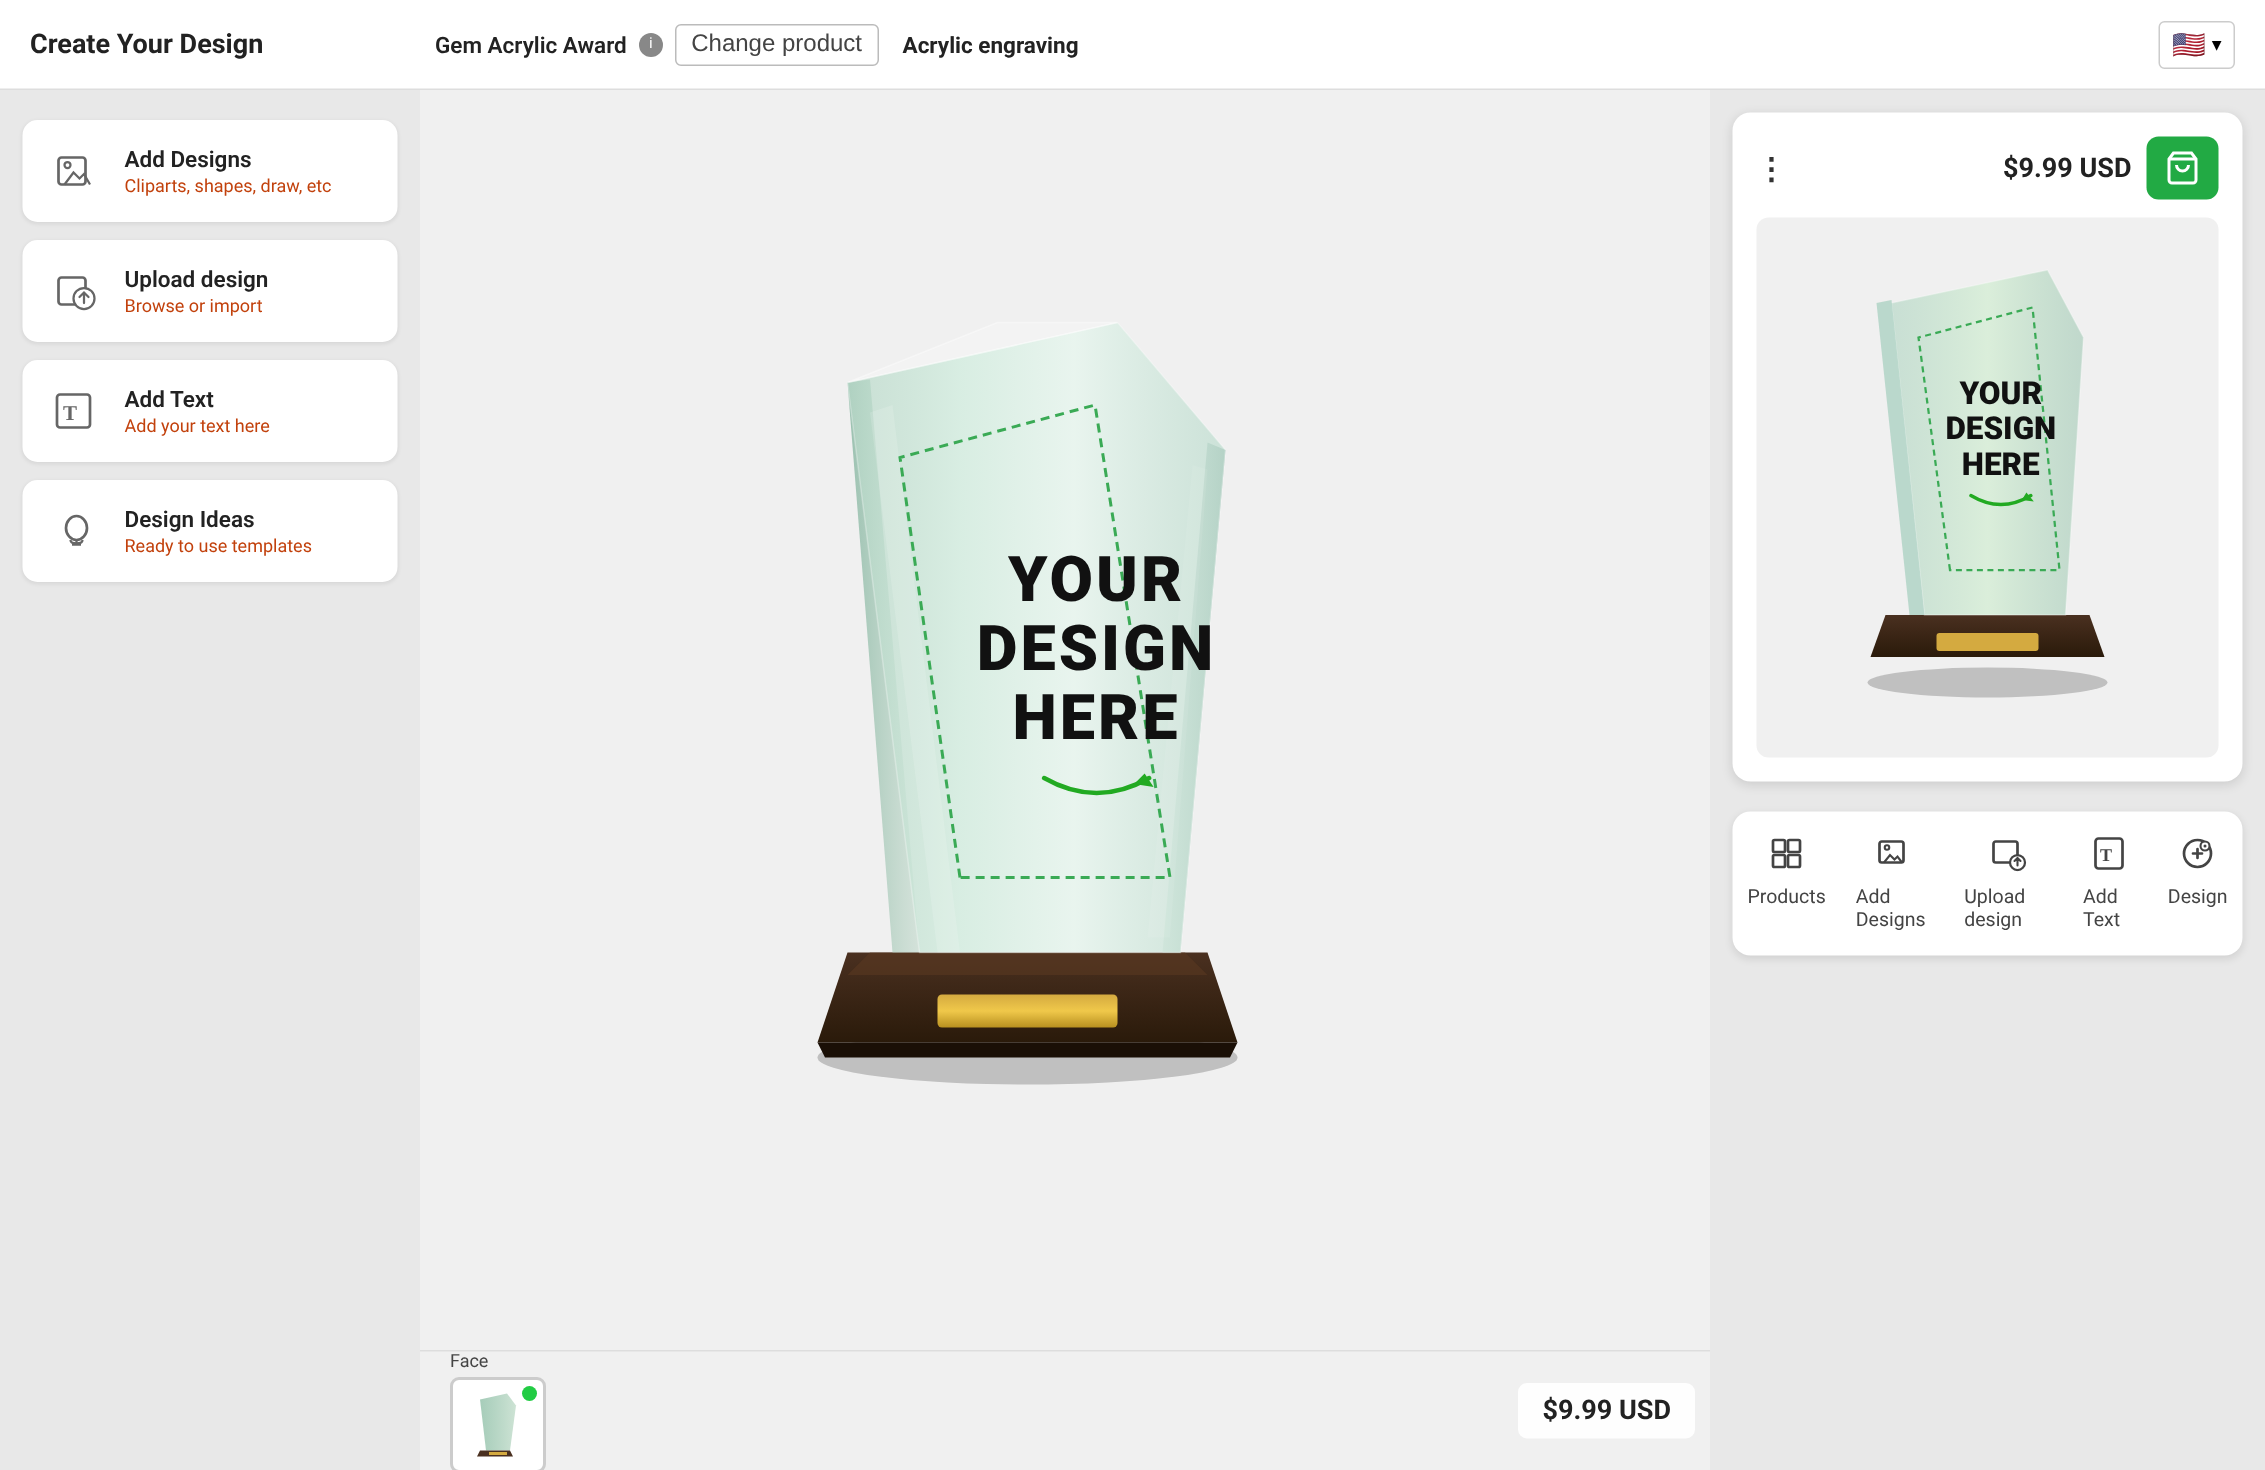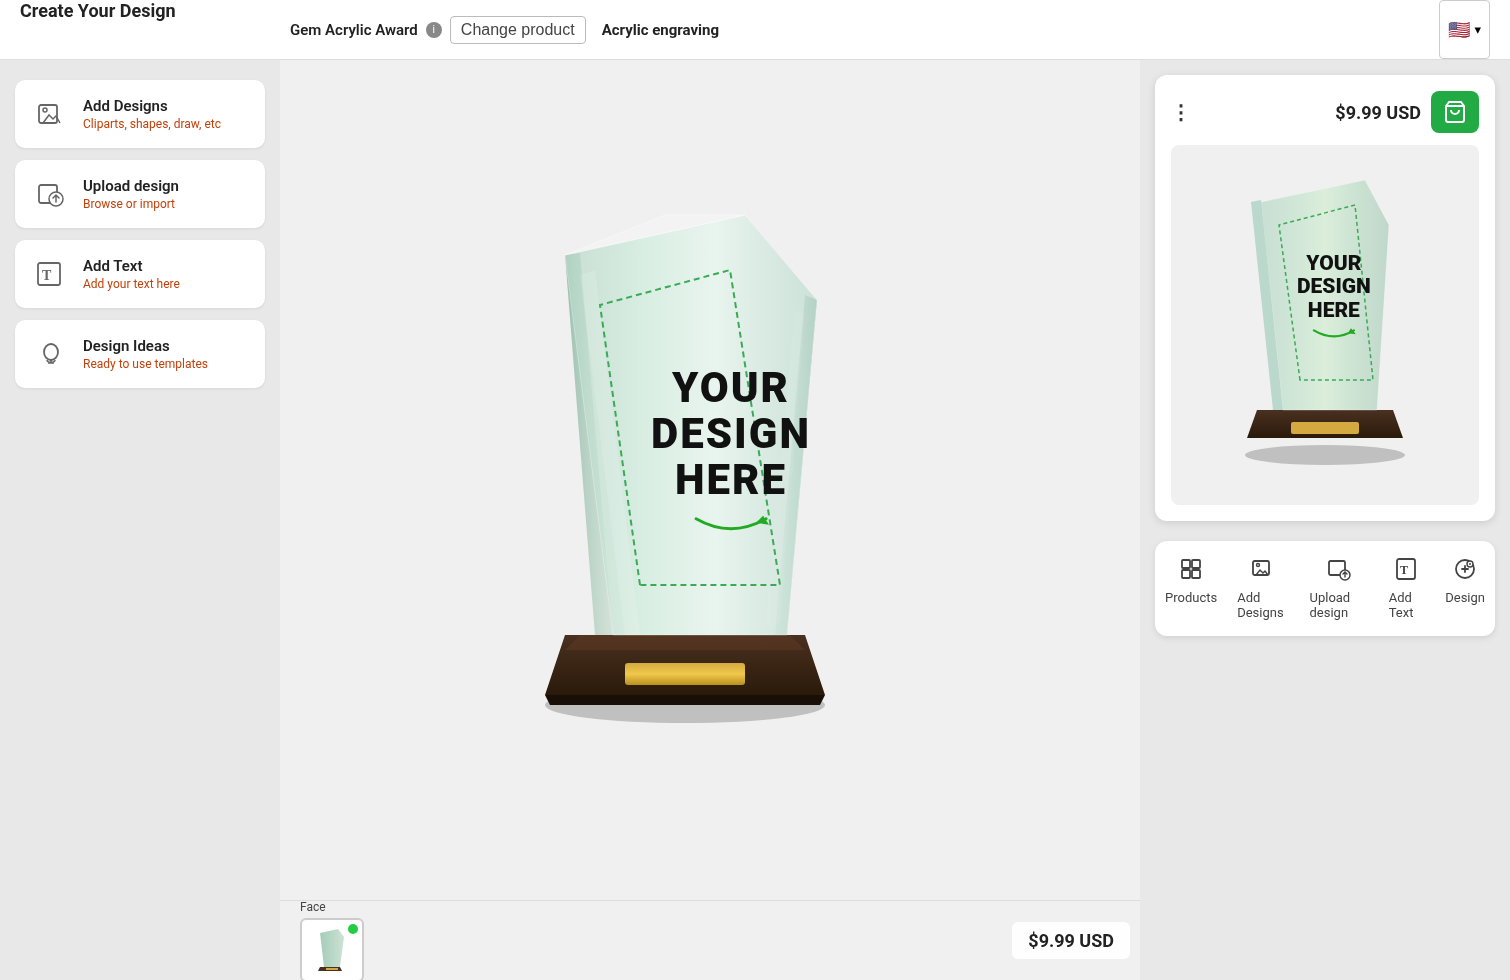--- a/index.html
+++ b/index.html
@@ -12,20 +12,21 @@
       position: relative;
     }
 
     
     .header {
       position: absolute;
       top: 0; left: 0; right: 0;
       height: 60px;
       background: #fff;
       display: flex;
+      align-items: center;
       padding: 0 20px;
       border-bottom: 1px solid #ddd;
       z-index: 10;
     }
     .header-title {
       font-size: 18px;
       font-weight: 700;
       color: #222;
       flex: 0 0 270px;
     }

